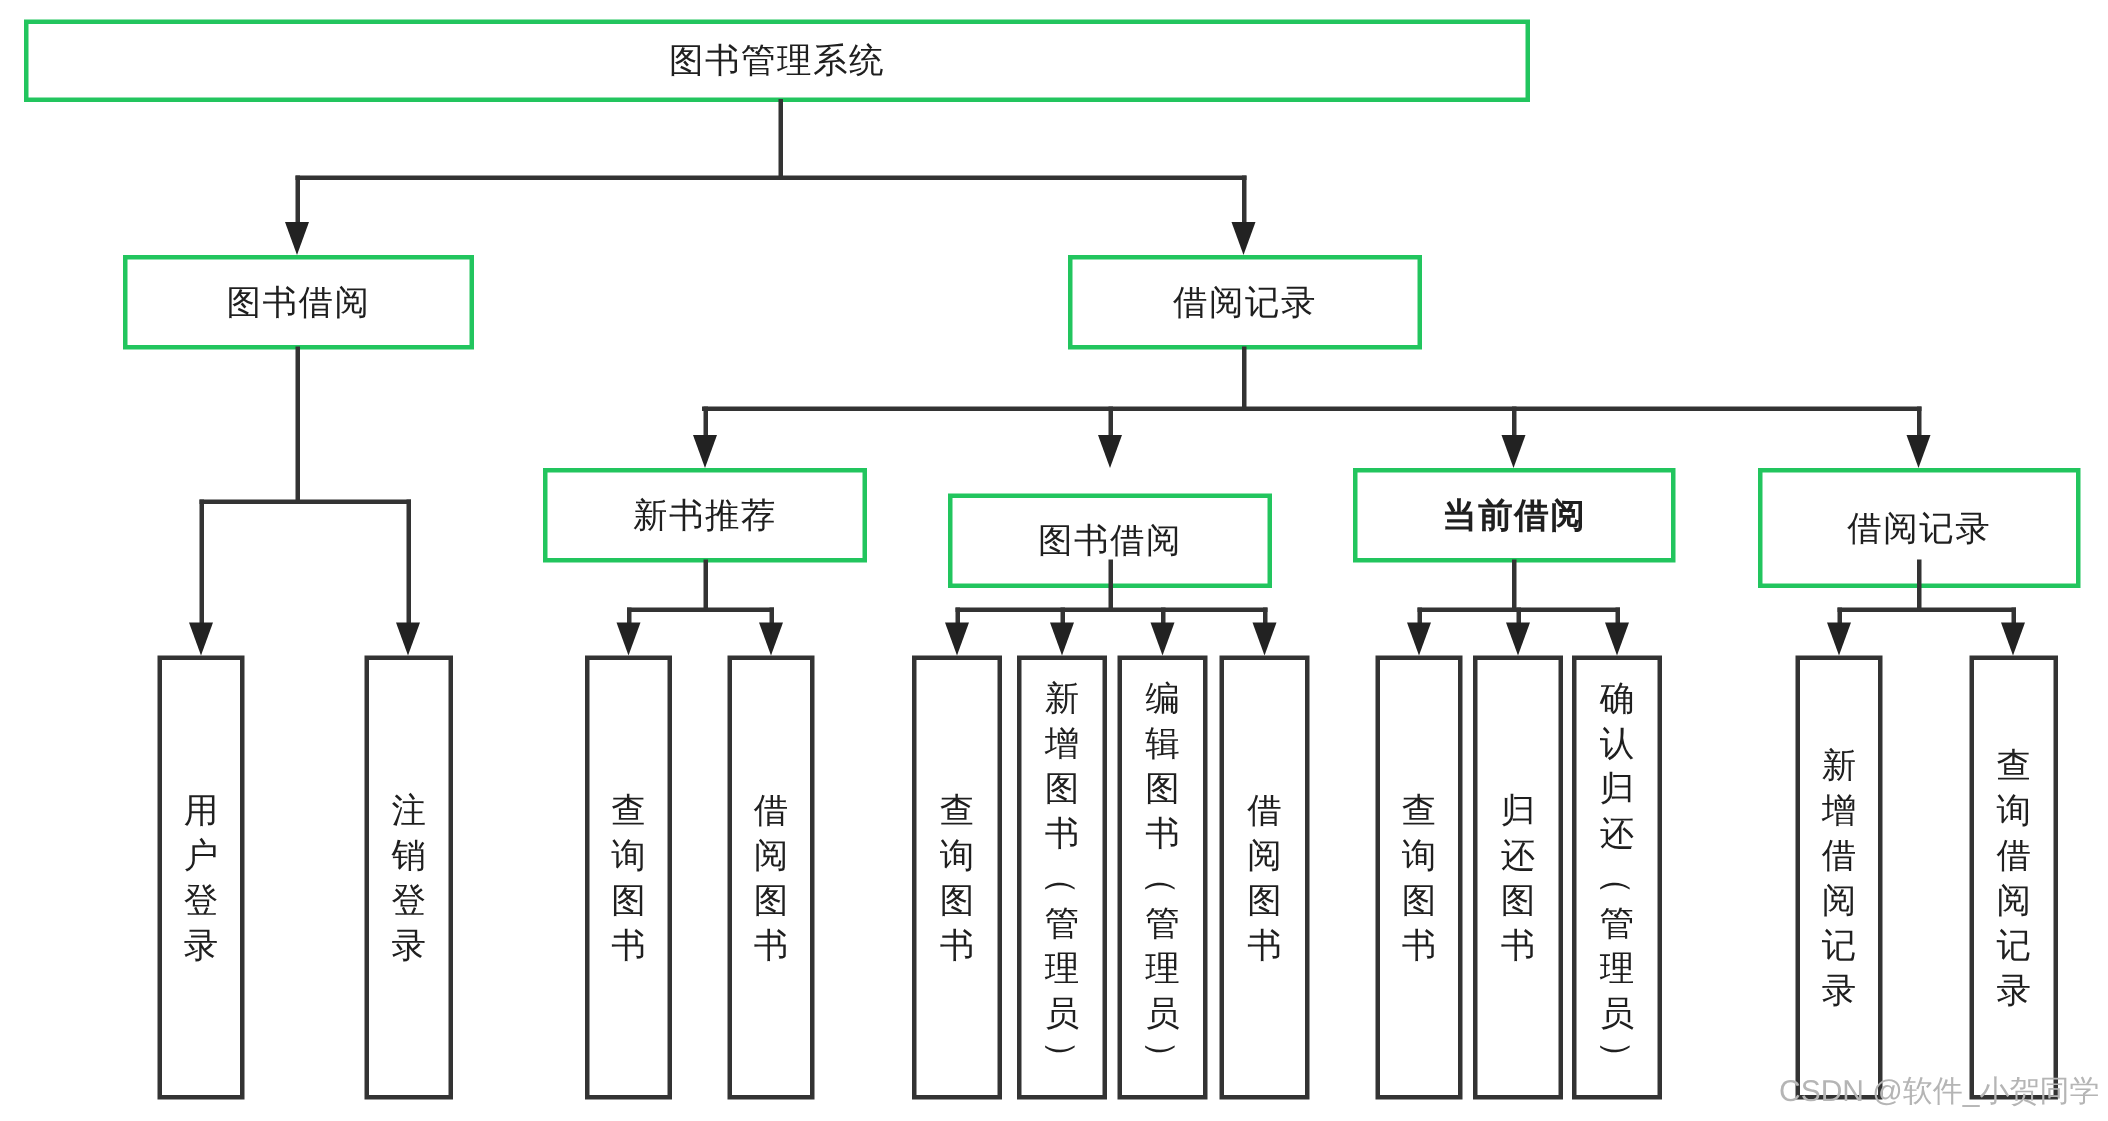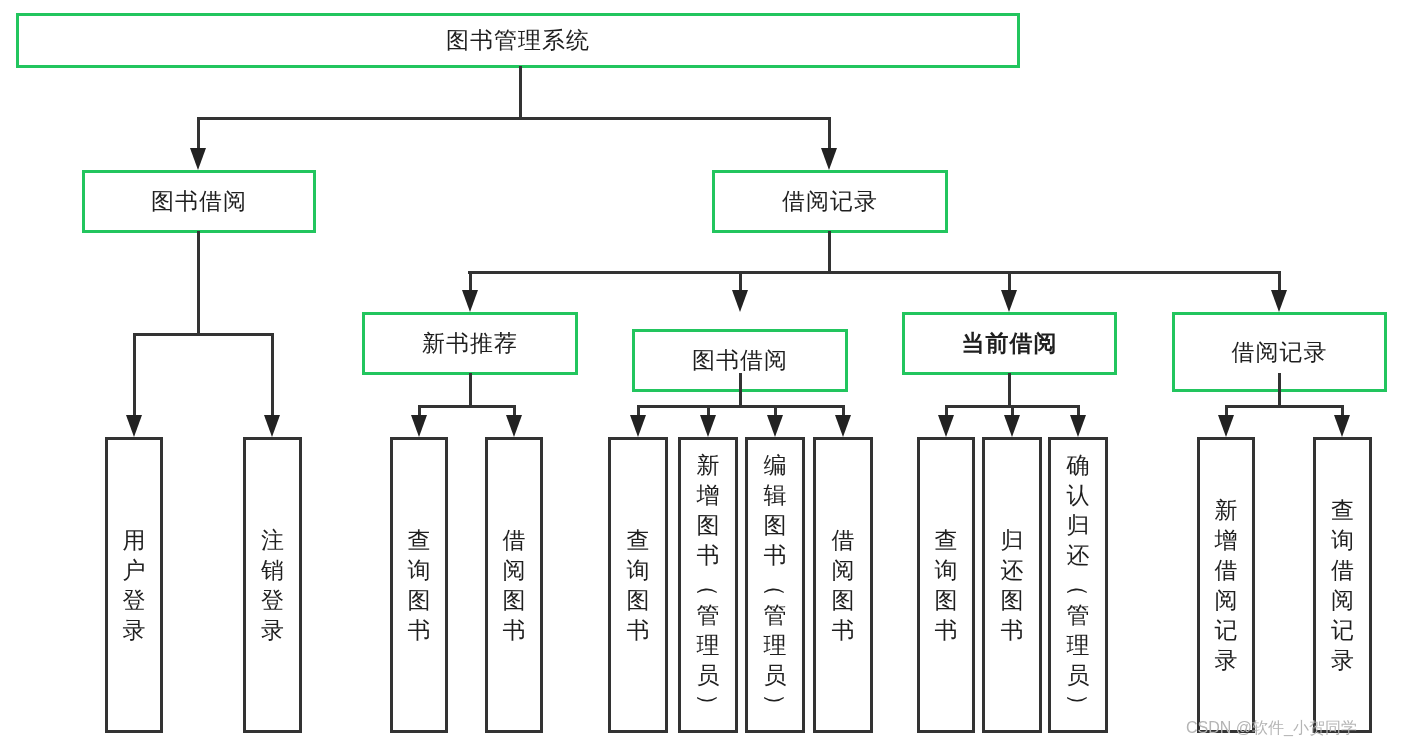--- a/index.html
+++ b/index.html
@@ -25,21 +25,21 @@
   .vchar.rot { transform:rotate(90deg); }
   .h { position:absolute; height:3px; background:#333333; }
   .v { position:absolute; width:3px; background:#333333; }
   .ar {
     position:absolute; width:0; height:0;
     border-left:8px solid transparent; border-right:8px solid transparent;
     border-top:22px solid #222222;
   }
   #watermark {
     position:absolute; top:716px; left:1186px; width:212px;
-    font-size:16px; line-height:24px; color:#b5b5b5; white-space:nowrap;
+    font-size:20px; line-height:24px; color:#b5b5b5; white-space:nowrap;
   }
 </style>
 </head>
 <body>
 
 <div id="stage">
 
   <div class="hbox" style="left:16px; top:13px; width:1004px; height:55px;">
     <span>图书管理系统</span>
   </div>

